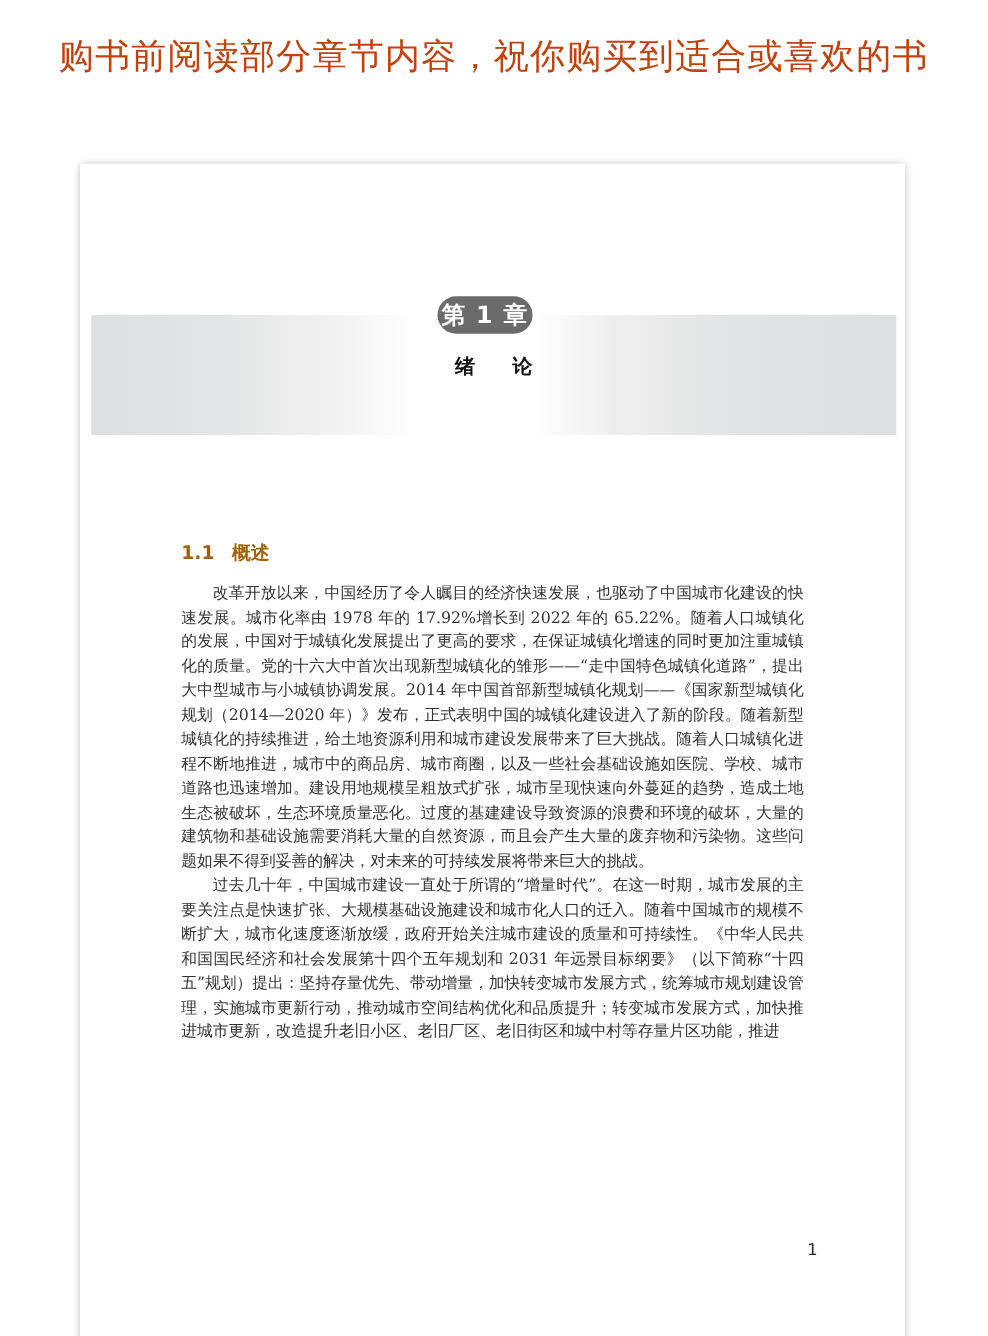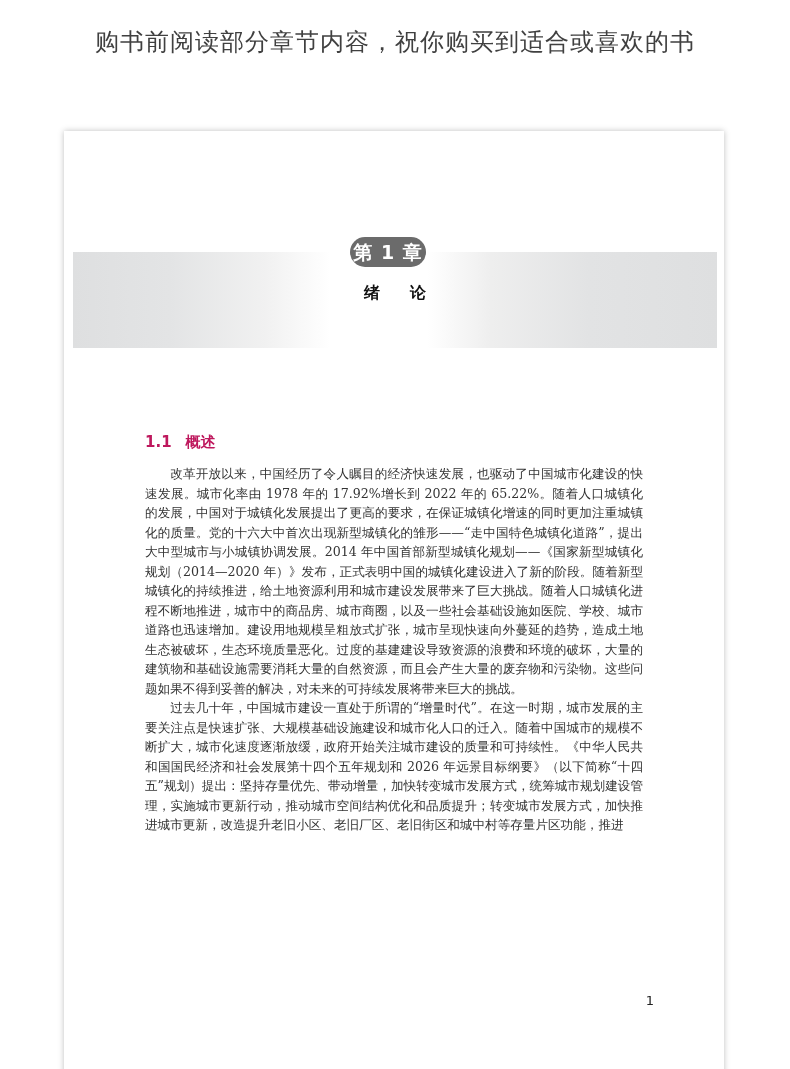--- a/index.html
+++ b/index.html
@@ -3,21 +3,21 @@
 <meta charset="utf-8">
 <style>
   html, body { margin:0; padding:0; }
   body {
     width:790px; height:1069px; background:#ffffff; position:relative; overflow:hidden;
     font-family: "DejaVu Serif", "Liberation Serif", serif;
   }
   .banner {
     position:absolute; left:0; top:26px; width:790px; text-align:center;
     font-family: "DejaVu Sans", "Liberation Sans", sans-serif;
-    font-size:24px; color:#404040; letter-spacing:1px;
+    font-size:28px; color:#c2410c; letter-spacing:1px;
   }
   .page {
     position:absolute; left:64px; top:131px; width:660px; height:956px;
     background:#fff;
     box-shadow: 0 0 6px rgba(0,0,0,0.25);
   }
   .chapter-band {
     position:absolute; left:9px; top:121px; width:644px; height:96px;
     background: linear-gradient(to right, #dedfe0 0%, #e3e4e5 15%, #f1f1f1 30%, #ffffff 40%, #ffffff 55%, #eeeeee 65%, #e2e3e4 80%, #dedfe0 100%);
   }
@@ -27,21 +27,21 @@
     font-family: "DejaVu Sans", "Liberation Sans", sans-serif; font-weight:bold;
     font-size:19px; line-height:30px; letter-spacing:1px;
   }
   .chapter-title {
     position:absolute; left:9px; width:644px; top:152px; text-align:center;
     font-size:16px; font-weight:bold; color:#111; letter-spacing:30px; padding-left:30px; box-sizing:border-box;
   }
   .section-heading {
     position:absolute; left:81px; top:302px;
     font-family: "DejaVu Sans", "Liberation Sans", sans-serif; font-weight:bold;
-    font-size:15px; color:#be185d;
+    font-size:15px; color:#a16207;
   }
   .section-heading .num { margin-right:14px; }
   .body-text {
     position:absolute; left:81px; top:333px; width:498px;
     font-size:12.6px; line-height:19.5px; color:#333; text-align:justify;
   }
   .body-text p { margin:0; text-indent:2em; }
   .page-number {
     position:absolute; left:570px; top:862px; width:20px; text-align:right;
     font-family: "DejaVu Sans", "Liberation Sans", sans-serif; font-size:13px; color:#222;
@@ -56,17 +56,17 @@
   <div class="chapter-band"></div>
   <div class="chapter-pill">第 1 章</div>
   <div class="chapter-title">绪论</div>
 
   <div class="section-heading">
     <span class="num">1.1</span><span>概述</span>
   </div>
 
   <div class="body-text">
     <p>改革开放以来，中国经历了令人瞩目的经济快速发展，也驱动了中国城市化建设的快速发展。城市化率由 1978 年的 17.92%增长到 2022 年的 65.22%。随着人口城镇化的发展，中国对于城镇化发展提出了更高的要求，在保证城镇化增速的同时更加注重城镇化的质量。党的十六大中首次出现新型城镇化的雏形——“走中国特色城镇化道路”，提出大中型城市与小城镇协调发展。2014 年中国首部新型城镇化规划——《国家新型城镇化规划（2014—2020 年）》发布，正式表明中国的城镇化建设进入了新的阶段。随着新型城镇化的持续推进，给土地资源利用和城市建设发展带来了巨大挑战。随着人口城镇化进程不断地推进，城市中的商品房、城市商圈，以及一些社会基础设施如医院、学校、城市道路也迅速增加。建设用地规模呈粗放式扩张，城市呈现快速向外蔓延的趋势，造成土地生态被破坏，生态环境质量恶化。过度的基建建设导致资源的浪费和环境的破坏，大量的建筑物和基础设施需要消耗大量的自然资源，而且会产生大量的废弃物和污染物。这些问题如果不得到妥善的解决，对未来的可持续发展将带来巨大的挑战。</p>
-    <p>过去几十年，中国城市建设一直处于所谓的“增量时代”。在这一时期，城市发展的主要关注点是快速扩张、大规模基础设施建设和城市化人口的迁入。随着中国城市的规模不断扩大，城市化速度逐渐放缓，政府开始关注城市建设的质量和可持续性。《中华人民共和国国民经济和社会发展第十四个五年规划和 2026 年远景目标纲要》（以下简称“十四五”规划）提出：坚持存量优先、带动增量，加快转变城市发展方式，统筹城市规划建设管理，实施城市更新行动，推动城市空间结构优化和品质提升；转变城市发展方式，加快推进城市更新，改造提升老旧小区、老旧厂区、老旧街区和城中村等存量片区功能，推进</p>
+    <p>过去几十年，中国城市建设一直处于所谓的“增量时代”。在这一时期，城市发展的主要关注点是快速扩张、大规模基础设施建设和城市化人口的迁入。随着中国城市的规模不断扩大，城市化速度逐渐放缓，政府开始关注城市建设的质量和可持续性。《中华人民共和国国民经济和社会发展第十四个五年规划和 2031 年远景目标纲要》（以下简称“十四五”规划）提出：坚持存量优先、带动增量，加快转变城市发展方式，统筹城市规划建设管理，实施城市更新行动，推动城市空间结构优化和品质提升；转变城市发展方式，加快推进城市更新，改造提升老旧小区、老旧厂区、老旧街区和城中村等存量片区功能，推进</p>
   </div>
 
   <div class="page-number">1</div>
 </div>
 
 </body></html>

